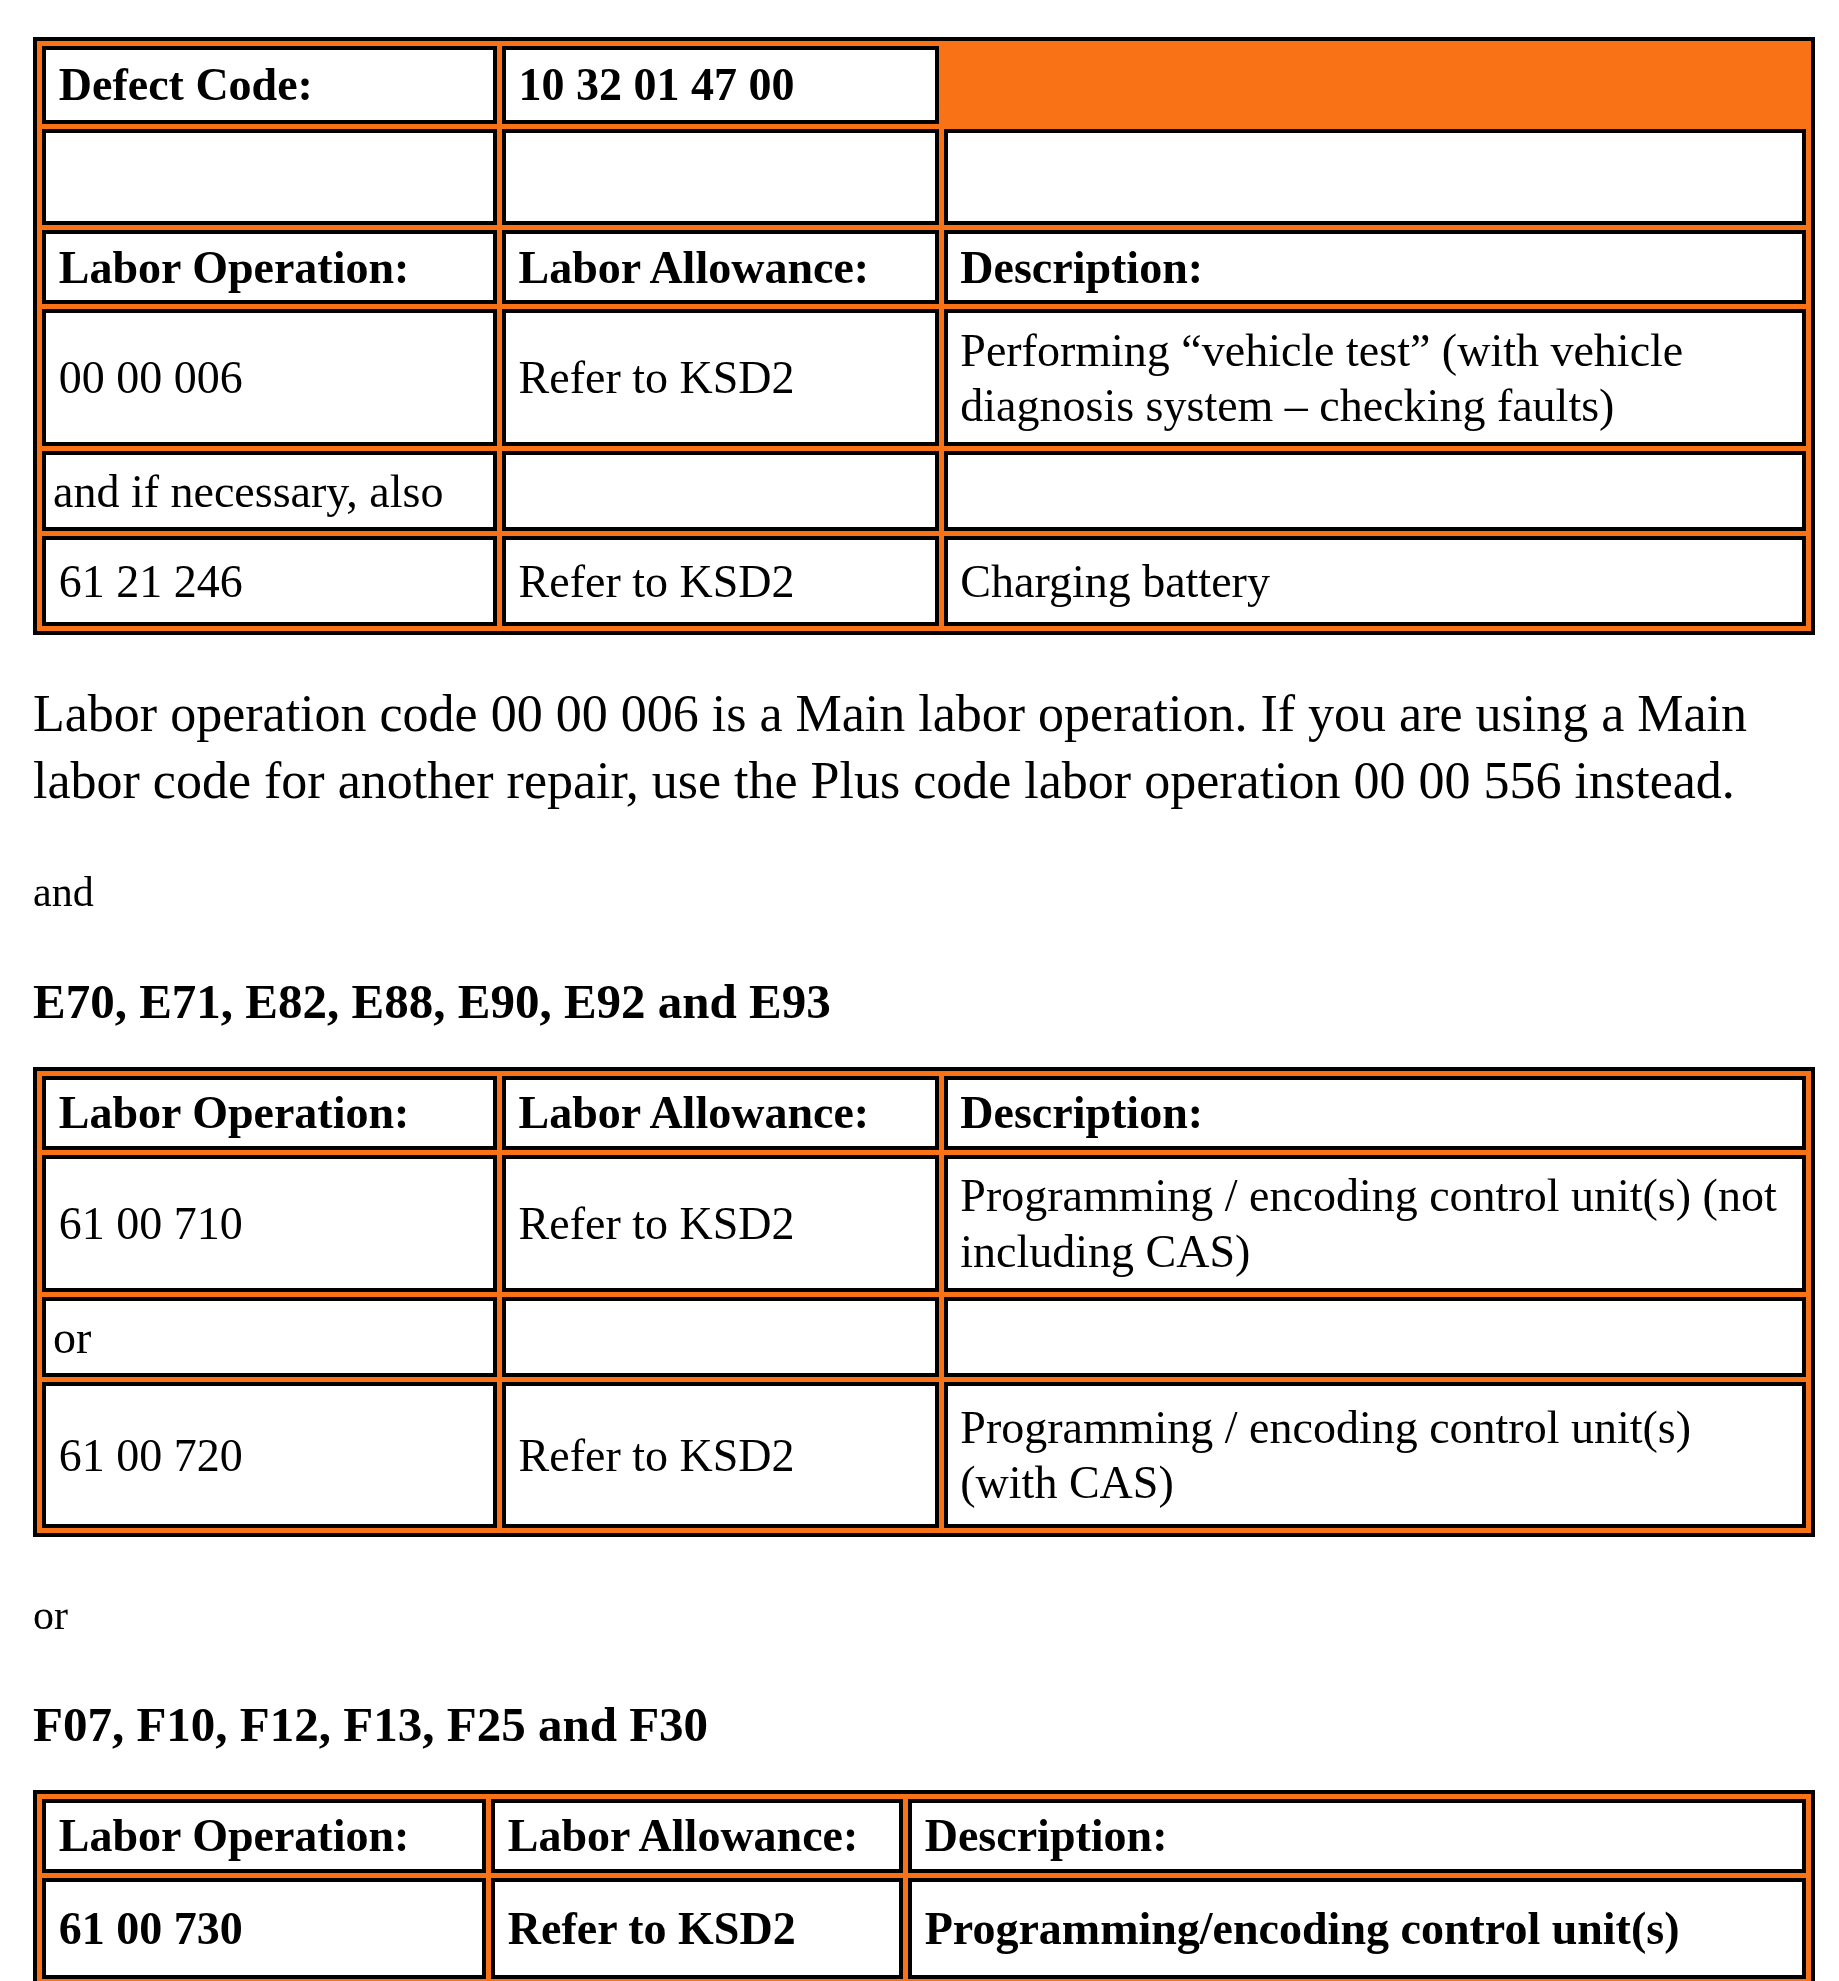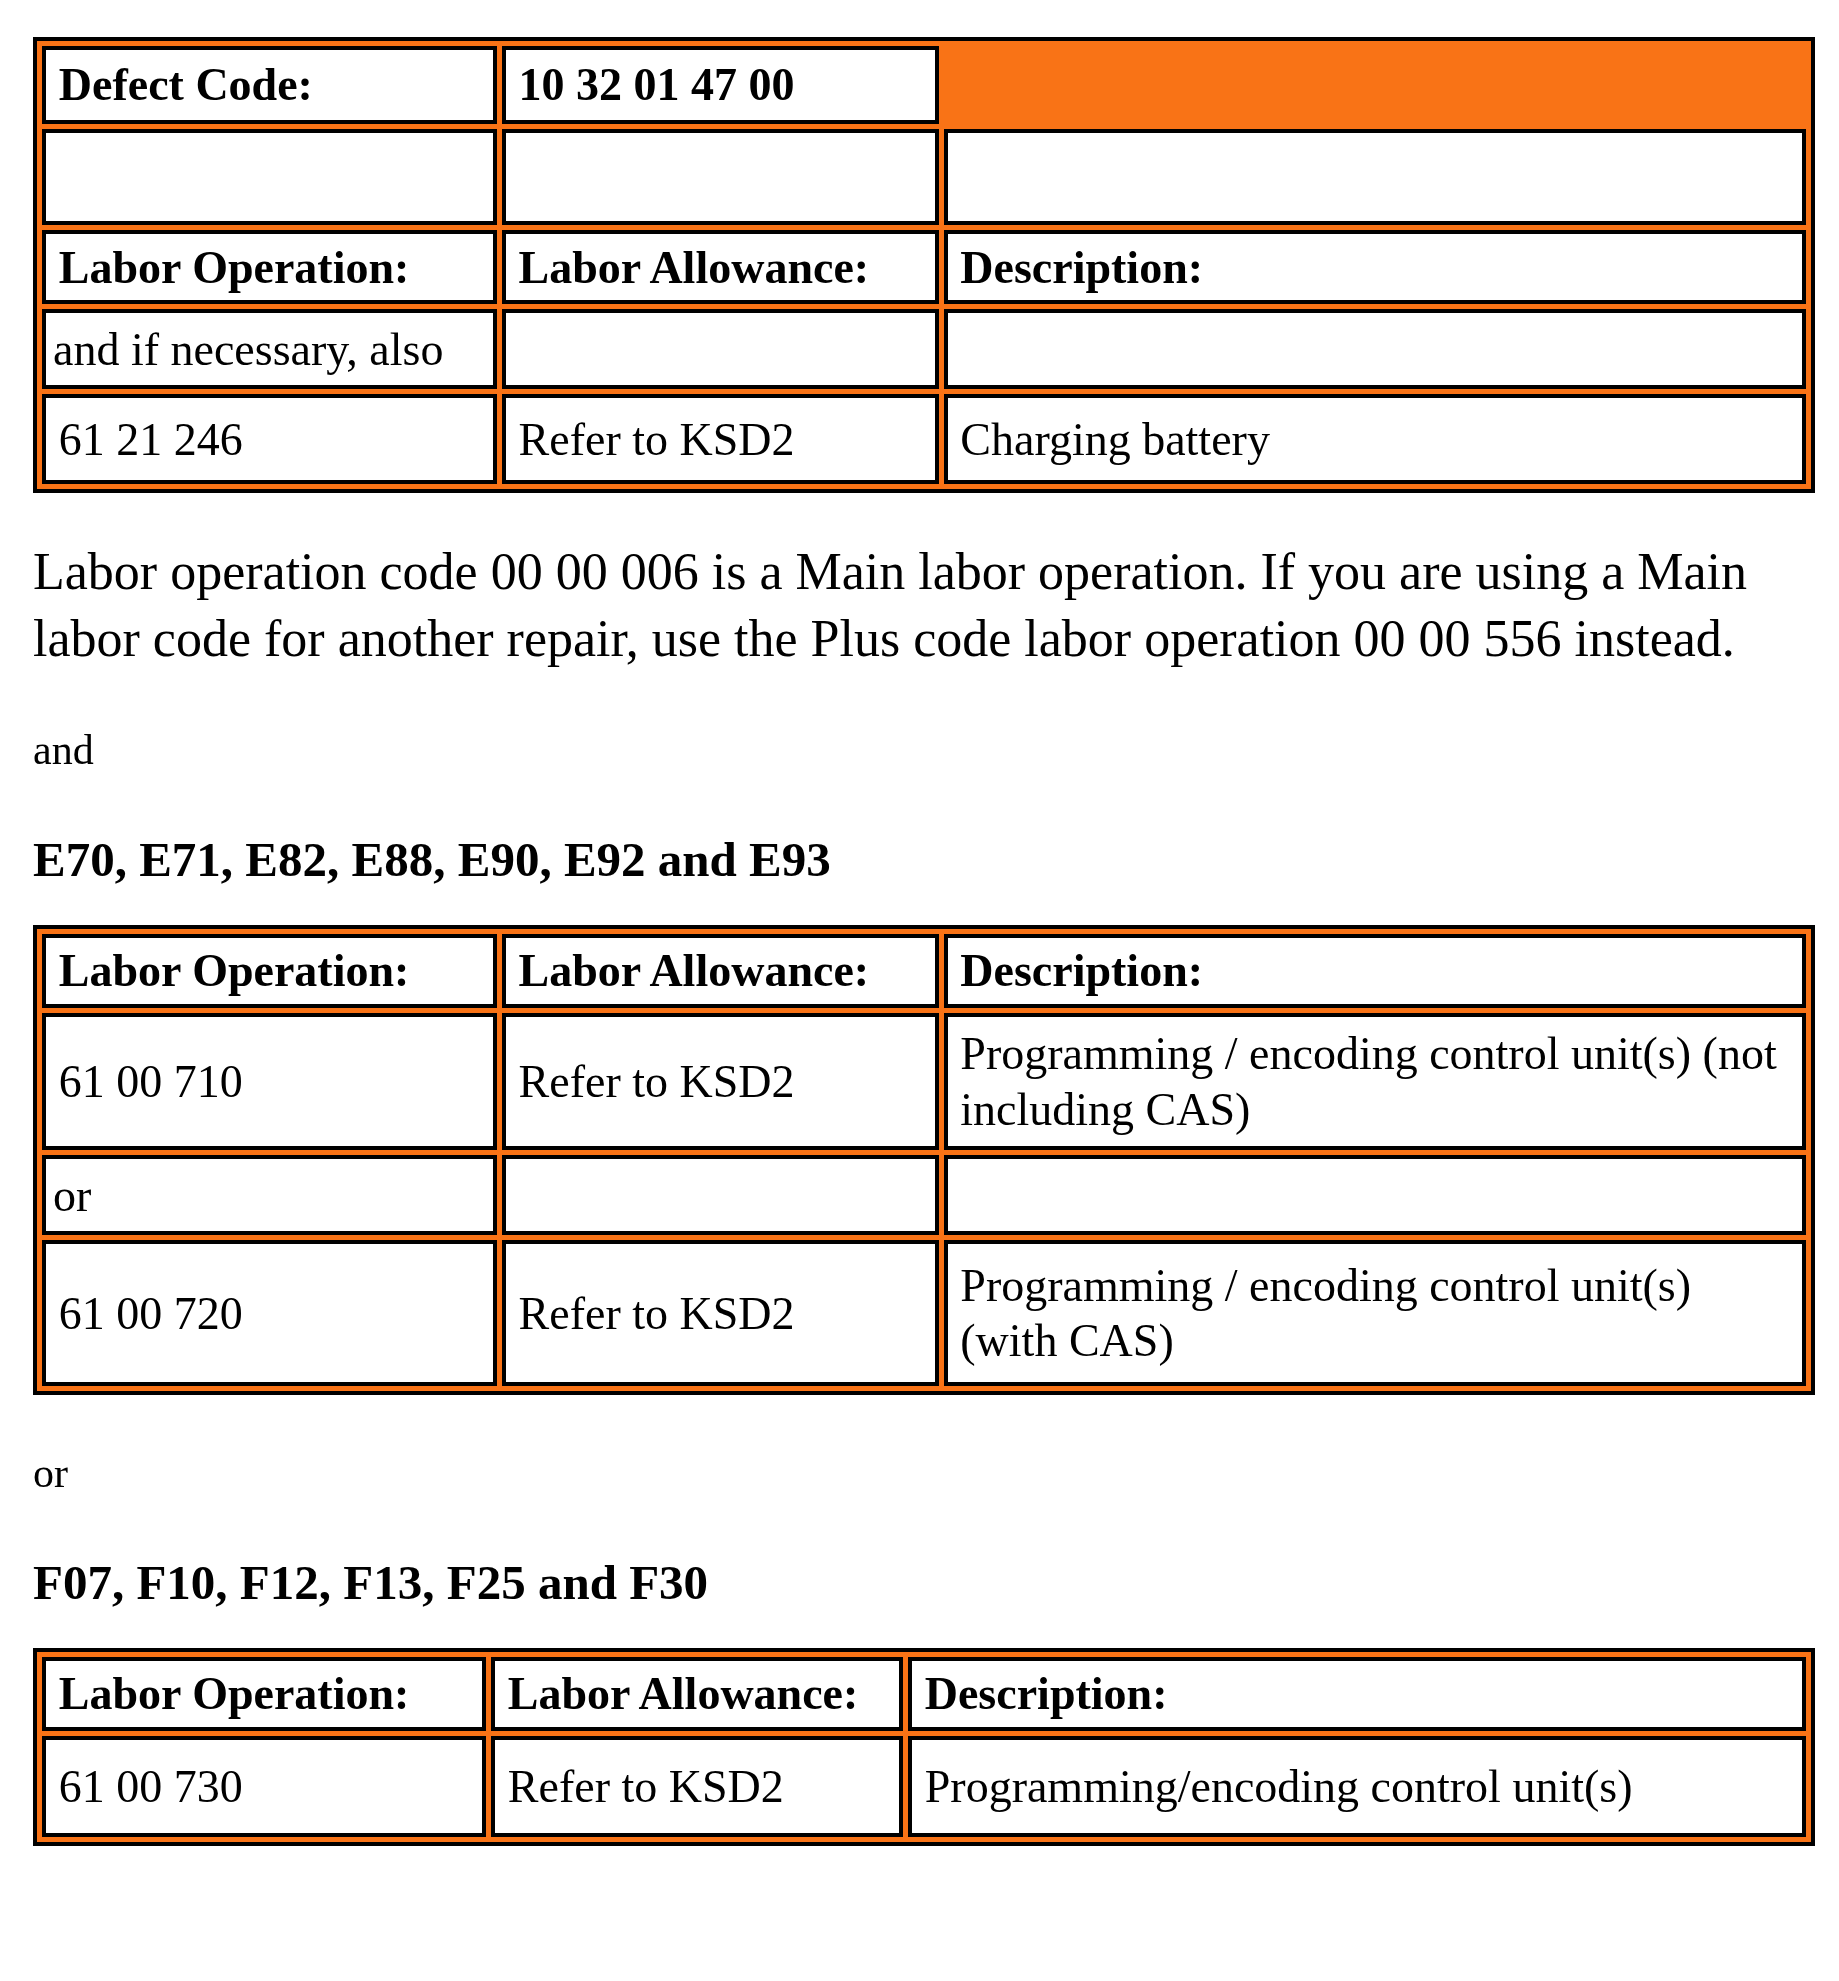--- a/index.html
+++ b/index.html
@@ -49,21 +49,21 @@
   col.f3 { width: 896px; }
 
   
   tr.h-defect  td, tr.h-defect  th { height: 78px; }
   tr.h-spacer  td { height: 96px; }
   tr.h-head    th { height: 62px; font-family: Liberation Serif, serif; }
   tr.h-desc2   td { height: 137px; }
   tr.h-short   td { height: 80px; padding-left: 7px; }
   tr.h-last    td { height: 90px; }
   tr.h-desc2b  td { height: 146px; }
-  tr.h-frow    td { height: 101px; }
+  tr.h-frow    td { height: 101px; font-weight: bold; }
 
   
   p.note {
     font-size: 52px;
     line-height: 1.28;
     margin: 46px 0 0 0;
     width: 1782px;
   }
   .connector {
     font-size: 42px;
@@ -96,20 +96,25 @@
     </tr>
     <tr class="h-spacer">
       <td></td>
       <td></td>
       <td></td>
     </tr>
     <tr class="h-head">
       <th>Labor Operation:</th>
       <th>Labor Allowance:</th>
       <th>Description:</th>
+    </tr>
+    <tr class="h-desc2">
+      <td>00 00 006</td>
+      <td>Refer to KSD2</td>
+      <td>Performing “vehicle test” (with vehicle diagnosis system – checking faults)</td>
     </tr>
     <tr class="h-short">
       <td>and if necessary, also</td>
       <td></td>
       <td></td>
     </tr>
     <tr class="h-last">
       <td>61 21 246</td>
       <td>Refer to KSD2</td>
       <td>Charging battery</td>

